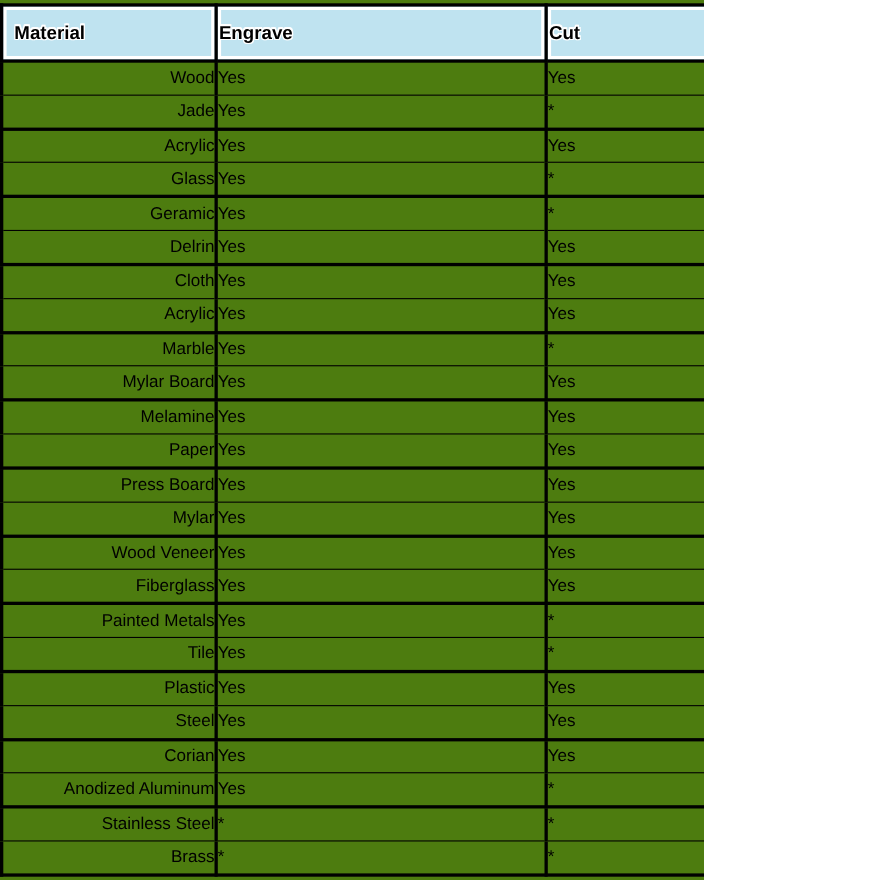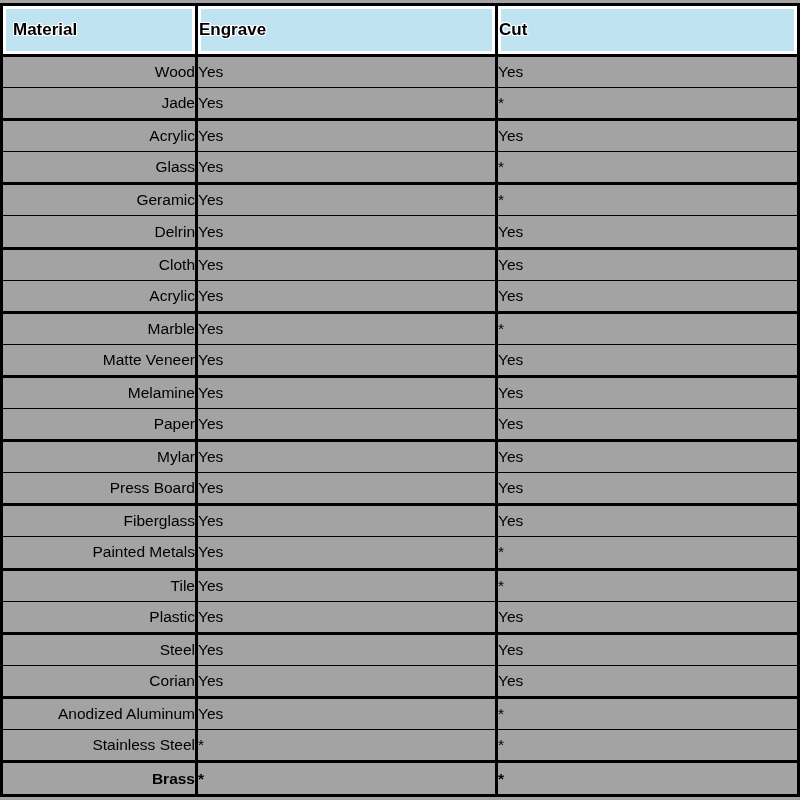--- a/index.html
+++ b/index.html
@@ -4,22 +4,22 @@
 <style>
   * { box-sizing: border-box; }
   html, body {
     margin: 0; padding: 0;
     width: 800px; height: 800px;
     background: #ffffff;
     font-family: "Liberation Sans", sans-serif;
   }
   .page {
     position: relative;
-    width: 800px; height: 800px;
-    background: #a3a3a3;
+    width: 640px; height: 800px;
+    background: #4d7c0f;
     overflow: hidden;
   }
   table.materials {
     position: absolute;
     top: 3px; left: 0;
     width: 797px; height: 794px;
     border-collapse: collapse;
     table-layout: fixed;
   }
   col.c-material { width: 195px; }
@@ -50,21 +50,21 @@
     border-top: 0;
     color: #000;
     font-size: 15.5px;
     vertical-align: middle;
     padding: 0;
     white-space: nowrap;
     overflow: hidden;
   }
   
   tbody tr:nth-child(odd) td { border-bottom-width: 1px; }
-  tbody tr:last-child td { border-bottom-width: 3px; font-weight: bold; }
+  tbody tr:last-child td { border-bottom-width: 3px; }
 
   tbody td.material { text-align: right; padding-left: 7px; }
   tbody td.center   { text-align: left; }
 </style>
 </head>
 <body style="background: rgb(255, 255, 255);">
 
 <div class="page">
   <table class="materials">
     <colgroup>
@@ -119,41 +119,46 @@
         <td class="material">Acrylic</td>
         <td class="center">Yes</td>
         <td class="center">Yes</td>
       </tr>
       <tr>
         <td class="material">Marble</td>
         <td class="center">Yes</td>
         <td class="center">*</td>
       </tr>
       <tr>
-        <td class="material">Matte Veneer</td>
+        <td class="material">Mylar Board</td>
         <td class="center">Yes</td>
         <td class="center">Yes</td>
       </tr>
       <tr>
         <td class="material">Melamine</td>
         <td class="center">Yes</td>
         <td class="center">Yes</td>
       </tr>
       <tr>
         <td class="material">Paper</td>
         <td class="center">Yes</td>
         <td class="center">Yes</td>
       </tr>
       <tr>
+        <td class="material">Press Board</td>
+        <td class="center">Yes</td>
+        <td class="center">Yes</td>
+      </tr>
+      <tr>
         <td class="material">Mylar</td>
         <td class="center">Yes</td>
         <td class="center">Yes</td>
       </tr>
       <tr>
-        <td class="material">Press Board</td>
+        <td class="material">Wood Veneer</td>
         <td class="center">Yes</td>
         <td class="center">Yes</td>
       </tr>
       <tr>
         <td class="material">Fiberglass</td>
         <td class="center">Yes</td>
         <td class="center">Yes</td>
       </tr>
       <tr>
         <td class="material">Painted Metals</td>

